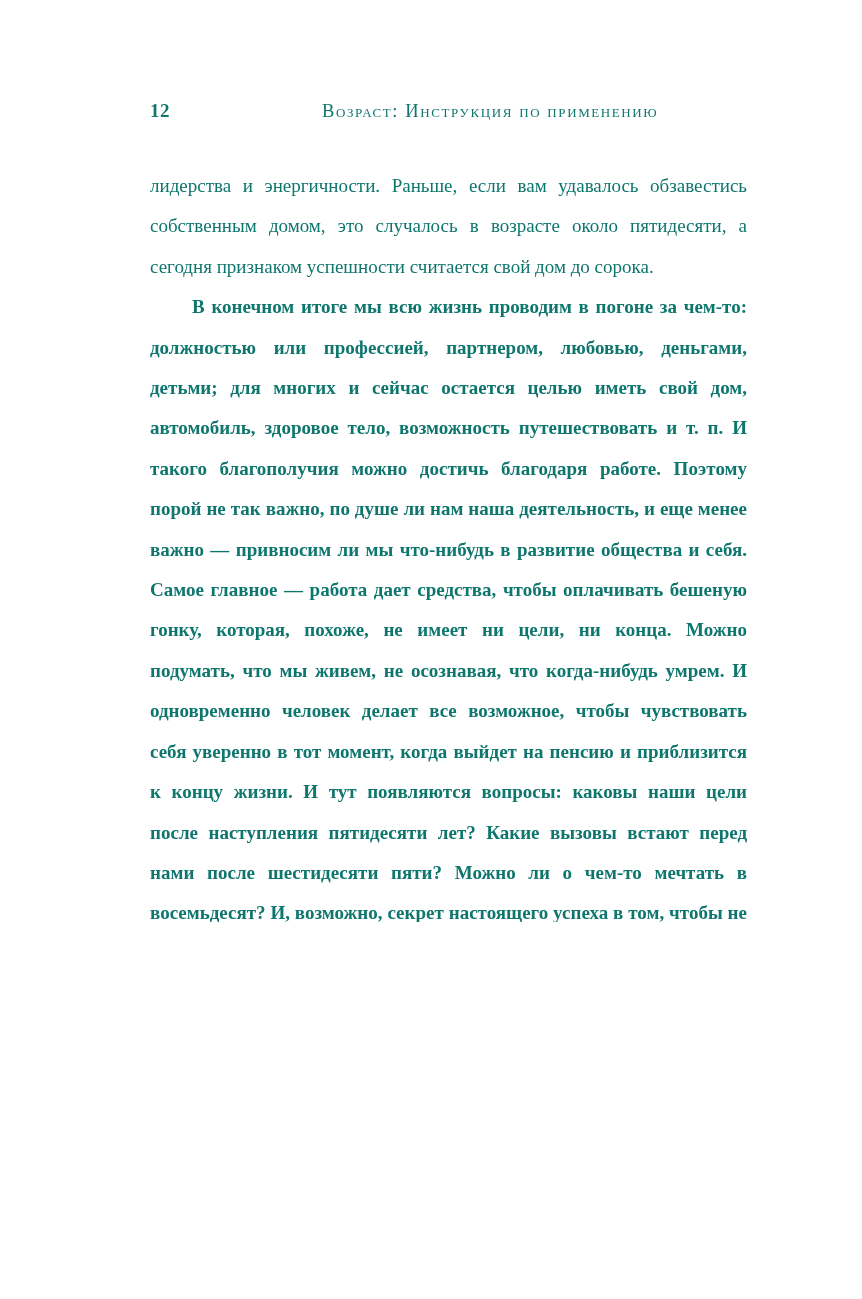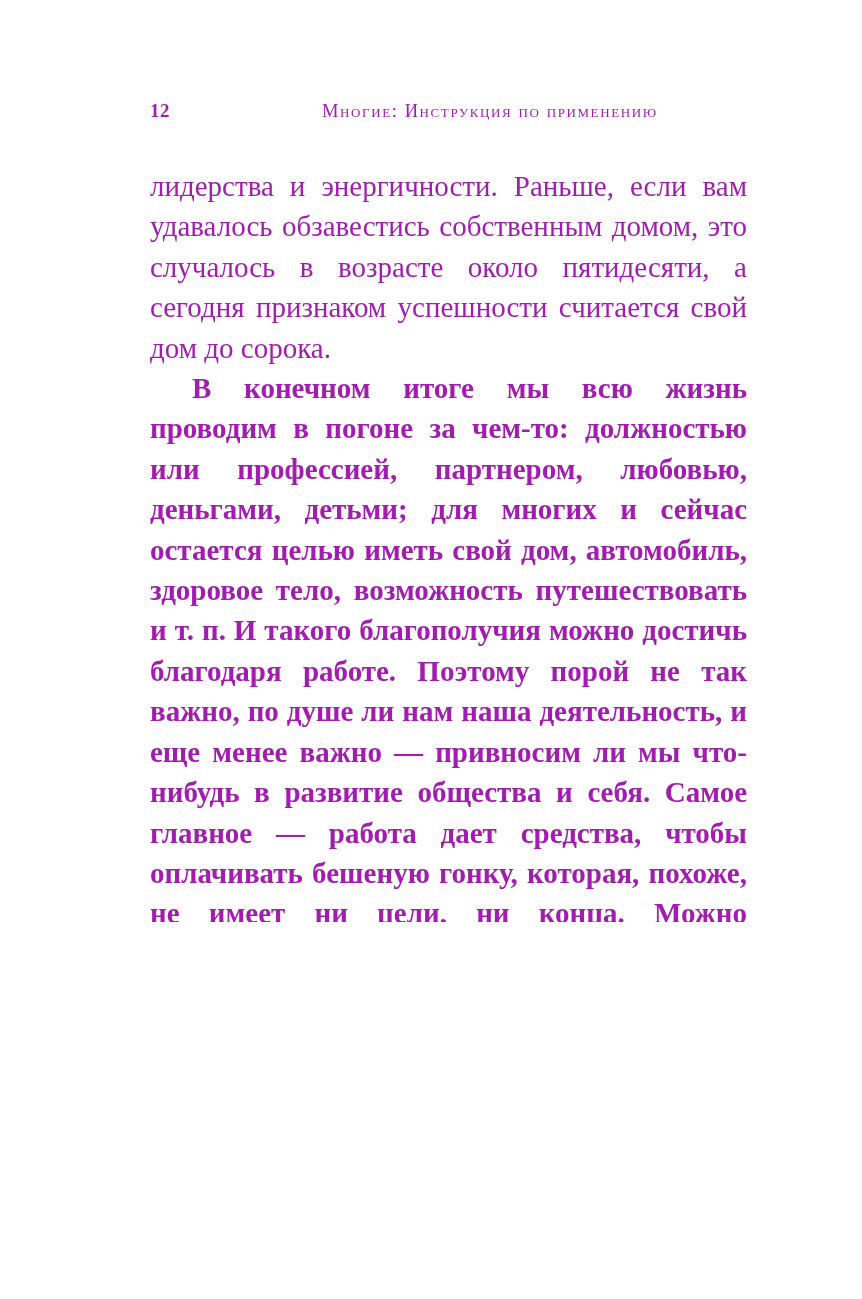--- a/index.html
+++ b/index.html
@@ -7,21 +7,21 @@
     padding: 0;
     background: #ffffff;
   }
   .page {
     position: relative;
     width: 862px;
     height: 922px;
     background: #ffffff;
     overflow: hidden;
     font-family: "Liberation Serif", "DejaVu Serif", serif;
-    color: #a21caf;
+    color: #0f766e;
   }
   .content {
     position: absolute;
     left: 150px;
     top: 100px;
     width: 597px;
   }
   .running-head {
     display: flex;
     align-items: baseline;
@@ -36,21 +36,21 @@
   }
   .head-title {
     font-size: 18.5px;
     letter-spacing: 1.6px;
     font-variant: small-caps;
     text-transform: none;
     white-space: nowrap;
   }
   .body-text p {
     margin: 0;
-    font-size: 29px;
+    font-size: 19px;
     line-height: 40.4px;
     text-align: justify;
     text-justify: inter-word;
     hyphens: manual;
   }
   .body-text p.indent {
     text-indent: 42px;
     font-weight: bold;
   }
   .body-text p.last-line-left {
@@ -59,21 +59,21 @@
 </style>
 </head>
 <body>
 
 <div class="page">
 
   <div class="content">
 
     <div class="running-head">
       <div class="folio">12</div>
-      <div class="head-title">Многие: Инструкция по применению</div>
+      <div class="head-title">Возраст: Инструкция по применению</div>
     </div>
 
     <div class="body-text">
       <p>лидерства и энергичности. Раньше, если вам удавалось обзавестись собственным домом, это случалось в возрасте около пятидесяти, а сегодня признаком успешности считается свой дом до сорока.</p>
       <p class="indent">В конечном итоге мы всю жизнь проводим в погоне за чем-то: должностью или профессией, партнером, любовью, деньгами, детьми; для многих и сейчас остается целью иметь свой дом, автомобиль, здоровое тело, возможность путешествовать и т. п. И такого благополучия можно достичь благодаря работе. Поэтому порой не так важно, по душе ли нам наша деятельность, и еще менее важно — привносим ли мы что-нибудь в развитие общества и себя. Самое главное — работа дает средства, чтобы оплачивать бешеную гонку, которая, похоже, не имеет ни цели, ни конца. Можно подумать, что мы живем, не осознавая, что когда-нибудь умрем. И одновременно человек делает все возможное, чтобы чувствовать себя уверенно в тот момент, когда выйдет на пенсию и приблизится к концу жизни. И тут появляются вопросы: каковы наши цели после наступления пятидесяти лет? Какие вызовы встают перед нами после шестидесяти пяти? Можно ли о чем-то мечтать в восемьдесят? И, возможно, секрет настоящего успеха в том, чтобы не тратить жизнь на постоянную погоню за успехом, а проживать ее с чувством и удовольствием.</p>
     </div>
 
   </div>
 
 </div>

